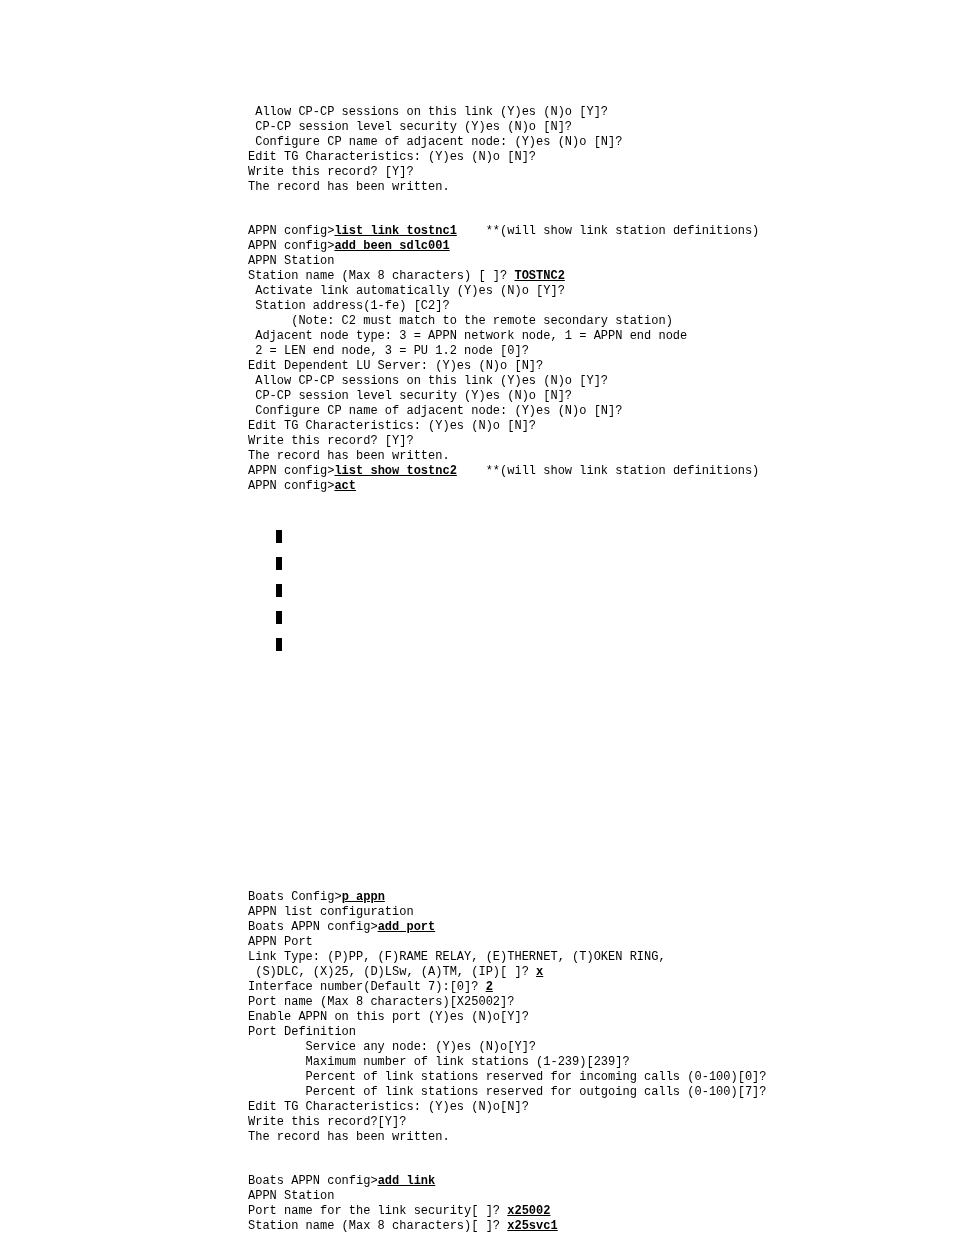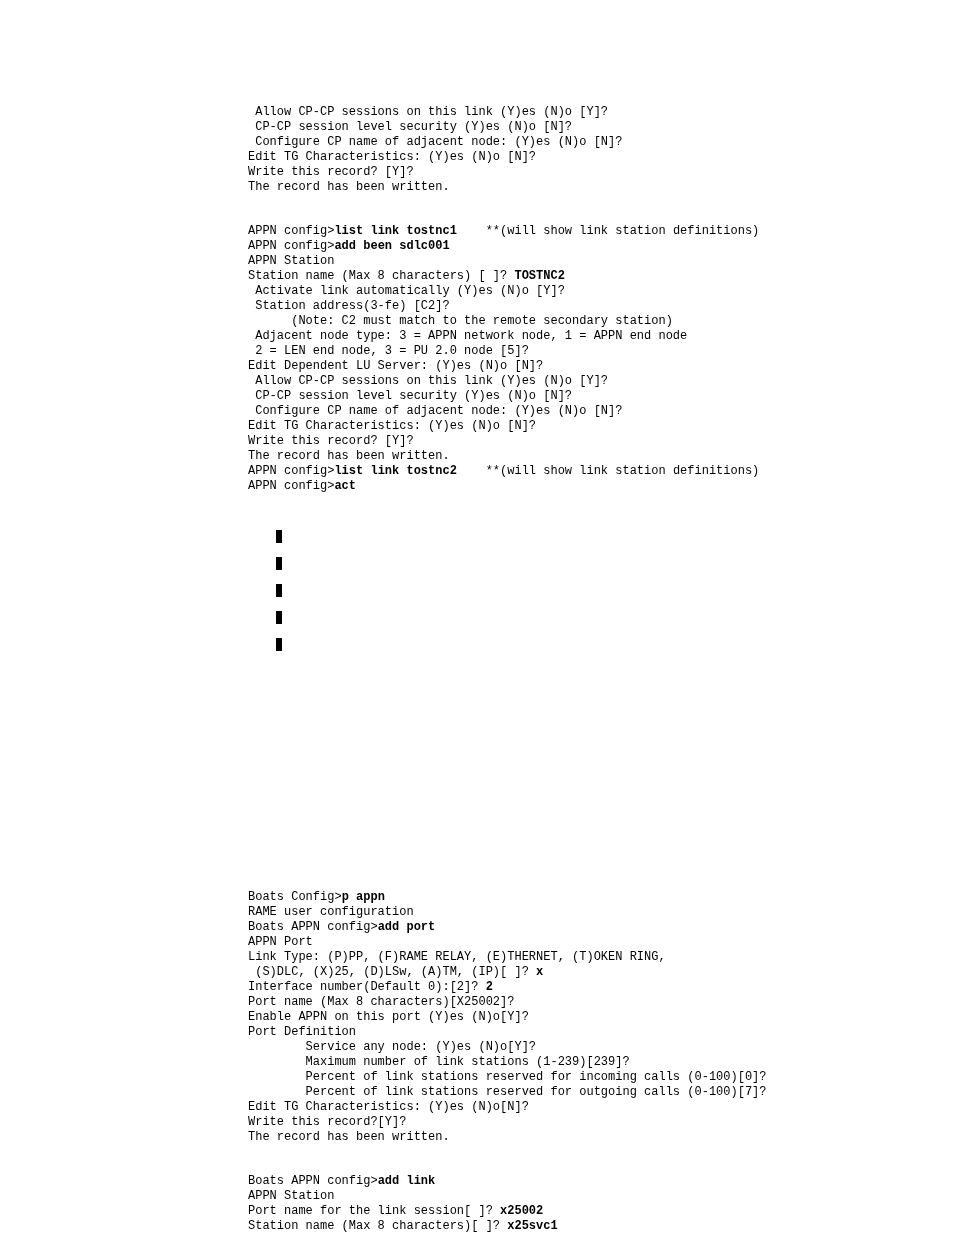--- a/index.html
+++ b/index.html
@@ -13,21 +13,21 @@
     font-size: 12px;
     line-height: 1.25;
     color: #000;
     padding: 90px 0 60px 248px;
     box-sizing: border-box;
   }
   .block {
     white-space: pre;
     margin: 0;
   }
-  .b { font-weight: bold; }
+  .b { font-weight: bold; text-decoration: underline; }
   .sectiongap { height: 14px; }
   .biggap { height: 210px; }
   .revbars {
     margin: 36px 0 0 28px;
   }
   .revbar {
     width: 6px;
     height: 13px;
     background: #000;
     margin-bottom: 14px;
@@ -46,71 +46,71 @@
 </div>
 
 <div class="sectiongap"></div>
 
 <div class="block">
 <span>APPN config&gt;</span><span class="b">list link tostnc1</span><span>    **(will show link station definitions)</span>
 <span>APPN config&gt;</span><span class="b">add been sdlc001</span>
 <span>APPN Station</span>
 <span>Station name (Max 8 characters) [ ]? </span><span class="b">TOSTNC2</span>
 <span> Activate link automatically (Y)es (N)o [Y]?</span>
-<span> Station address(3-fe) [C2]?</span>
+<span> Station address(1-fe) [C2]?</span>
 <span>      (Note: C2 must match to the remote secondary station)</span>
 <span> Adjacent node type: 3 = APPN network node, 1 = APPN end node</span>
-<span> 2 = LEN end node, 3 = PU 2.0 node [5]?</span>
+<span> 2 = LEN end node, 3 = PU 1.2 node [0]?</span>
 <span>Edit Dependent LU Server: (Y)es (N)o [N]?</span>
 <span> Allow CP-CP sessions on this link (Y)es (N)o [Y]?</span>
 <span> CP-CP session level security (Y)es (N)o [N]?</span>
 <span> Configure CP name of adjacent node: (Y)es (N)o [N]?</span>
 <span>Edit TG Characteristics: (Y)es (N)o [N]?</span>
 <span>Write this record? [Y]?</span>
 <span>The record has been written.</span>
-<span>APPN config&gt;</span><span class="b">list link tostnc2</span><span>    **(will show link station definitions)</span>
+<span>APPN config&gt;</span><span class="b">list show tostnc2</span><span>    **(will show link station definitions)</span>
 <span>APPN config&gt;</span><span class="b">act</span>
 </div>
 
 <div class="revbars">
   <div class="revbar"></div>
   <div class="revbar"></div>
   <div class="revbar"></div>
   <div class="revbar"></div>
   <div class="revbar"></div>
 </div>
 
 <div class="biggap"></div>
 
 <div class="block">
 <span>Boats Config&gt;</span><span class="b">p appn</span>
-<span>RAME user configuration</span>
+<span>APPN list configuration</span>
 <span>Boats APPN config&gt;</span><span class="b">add port</span>
 <span>APPN Port</span>
 <span>Link Type: (P)PP, (F)RAME RELAY, (E)THERNET, (T)OKEN RING,</span>
 <span> (S)DLC, (X)25, (D)LSw, (A)TM, (IP)[ ]? </span><span class="b">x</span>
-<span>Interface number(Default 0):[2]? </span><span class="b">2</span>
+<span>Interface number(Default 7):[0]? </span><span class="b">2</span>
 <span>Port name (Max 8 characters)[X25002]?</span>
 <span>Enable APPN on this port (Y)es (N)o[Y]?</span>
 <span>Port Definition</span>
 <span>        Service any node: (Y)es (N)o[Y]?</span>
 <span>        Maximum number of link stations (1-239)[239]?</span>
 <span>        Percent of link stations reserved for incoming calls (0-100)[0]?</span>
 <span>        Percent of link stations reserved for outgoing calls (0-100)[7]?</span>
 <span>Edit TG Characteristics: (Y)es (N)o[N]?</span>
 <span>Write this record?[Y]?</span>
 <span>The record has been written.</span>
 </div>
 
 <div class="sectiongap"></div>
 
 <div class="block">
 <span>Boats APPN config&gt;</span><span class="b">add link</span>
 <span>APPN Station</span>
-<span>Port name for the link session[ ]? </span><span class="b">x25002</span>
+<span>Port name for the link security[ ]? </span><span class="b">x25002</span>
 <span>Station name (Max 8 characters)[ ]? </span><span class="b">x25svc1</span>
 <span>        Limited resource: (Y)es (N)o[N]? </span><span class="b">Y</span>
 
 
 
 
 
 
 
 

